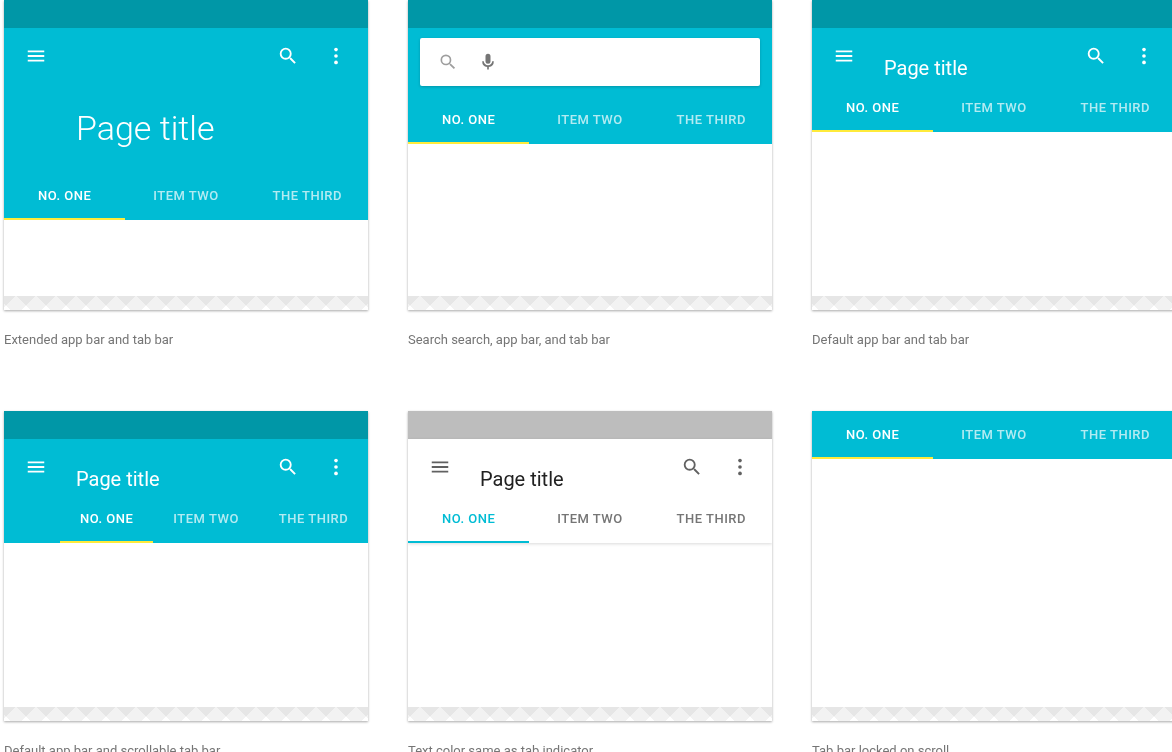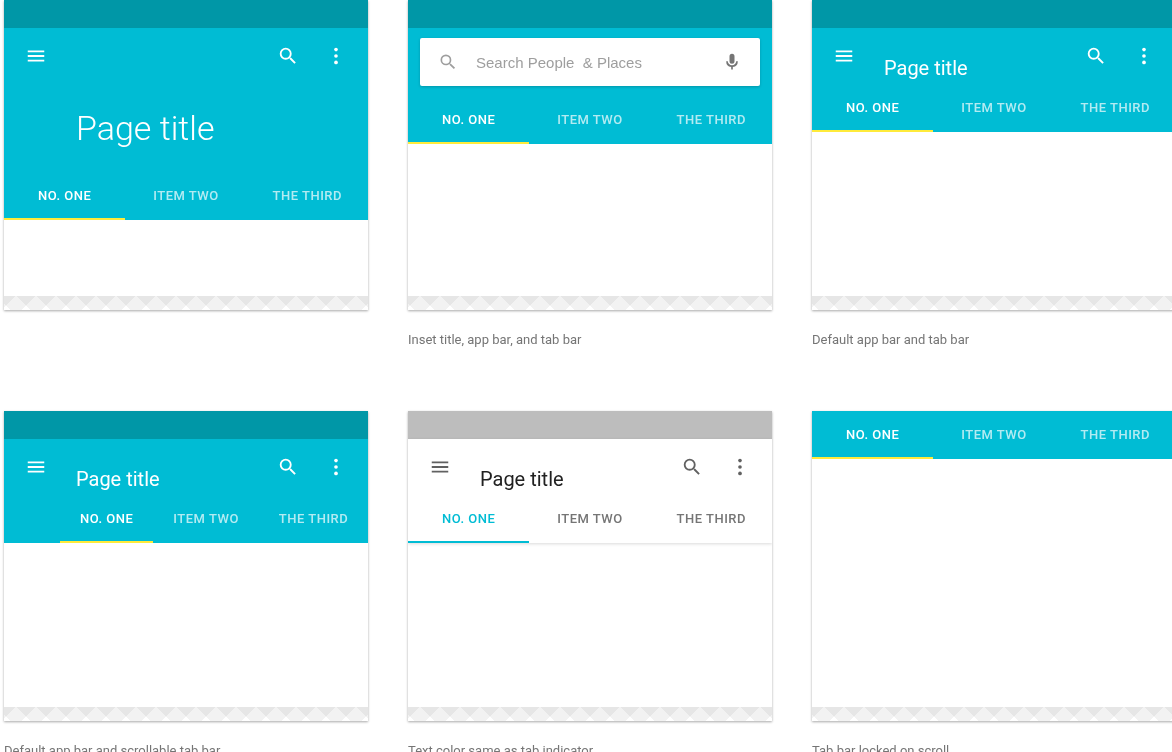--- a/index.html
+++ b/index.html
@@ -183,50 +183,50 @@
         <div class="title big">Page title</div>
         <div class="tabs">
           <div class="tab active">NO. ONE</div>
           <div class="tab">ITEM TWO</div>
           <div class="tab">THE THIRD</div>
         </div>
       </div>
       <div class="content"></div>
     </div>
       </div>
+    <div class="caption">Extended app bar and tab bar</div>
   </div>
 
   <div class="card-wrap">
     <div class="panel">
         <div class="panel-inner">
       <div class="statusbar"></div>
       <div class="appbar">
         <div class="search-box">
           <div class="search-ic">
             <svg width="20" height="20" viewBox="0 0 24 24" fill="#9E9E9E">
                   <path d="M15.5 14h-.79l-.28-.27A6.471 6.471 0 0016 9.5 6.5 6.5 0 109.5 16c1.61 0 3.09-.59 4.23-1.57l.27.28v.79l5 4.99L20.49 19l-4.99-5zM9.5 14A4.5 4.5 0 1114 9.5 4.5 4.5 0 019.5 14z"></path>
                 </svg>
           </div>
-          <input type="text" placeholder="Search People  &amp; Places" style="">
           <div class="search-ic">
             <svg width="20" height="20" viewBox="0 0 24 24" fill="#757575">
                   <path d="M12 14a3 3 0 003-3V5a3 3 0 00-6 0v6a3 3 0 003 3zm5-3a5 5 0 01-10 0H5a7 7 0 006 6.92V21h2v-3.08A7 7 0 0019 11h-2z"></path>
                 </svg>
           </div>
         </div>
         <div class="tabs">
           <div class="tab active">NO. ONE</div>
           <div class="tab">ITEM TWO</div>
           <div class="tab">THE THIRD</div>
         </div>
       </div>
       <div class="content"></div>
     </div>
       </div>
-    <div class="caption">Inset title, app bar, and tab bar</div>
+    <div class="caption">Search search, app bar, and tab bar</div>
   </div>
 
   <div class="card-wrap">
     <div class="panel">
         <div class="panel-inner">
       <div class="statusbar"></div>
       <div class="appbar">
         <div class="appbar-row">
           <div class="icon-btn">
             <svg width="22" height="22" viewBox="0 0 24 24" fill="#fff">

